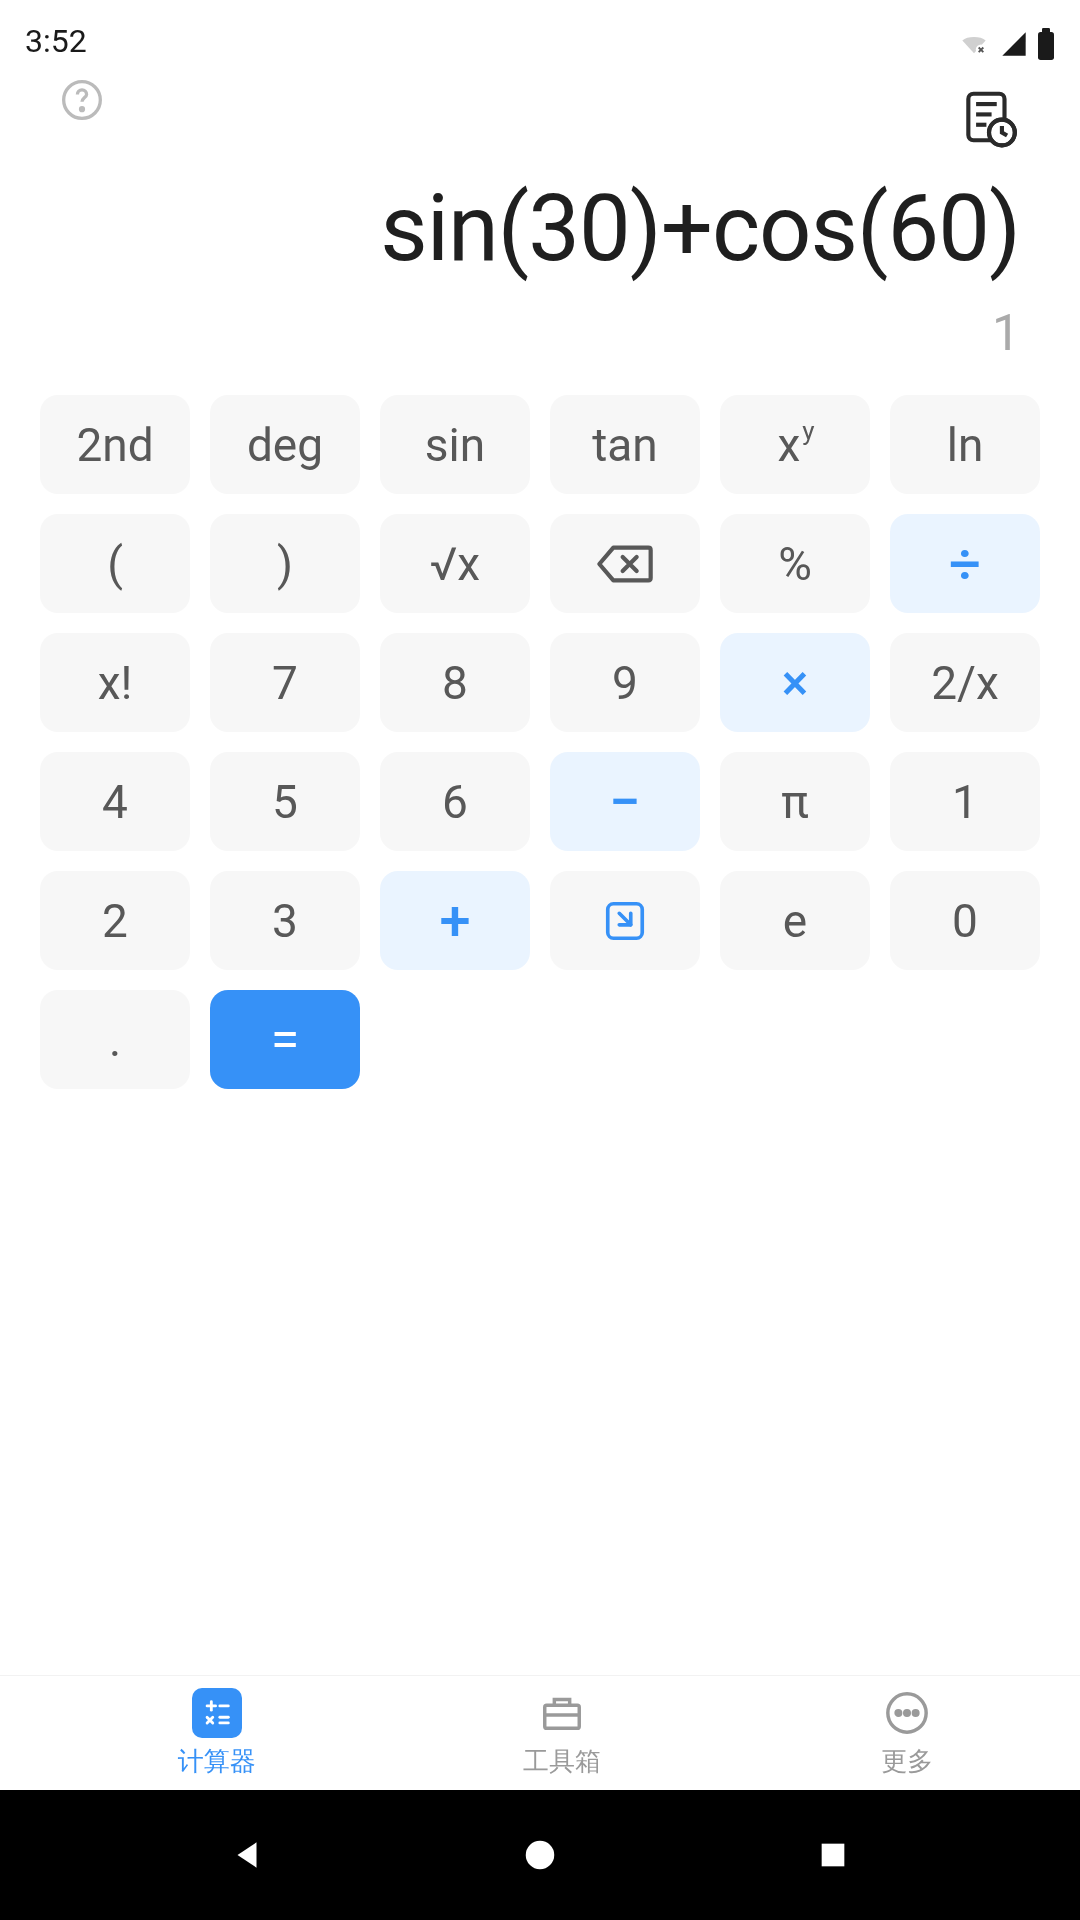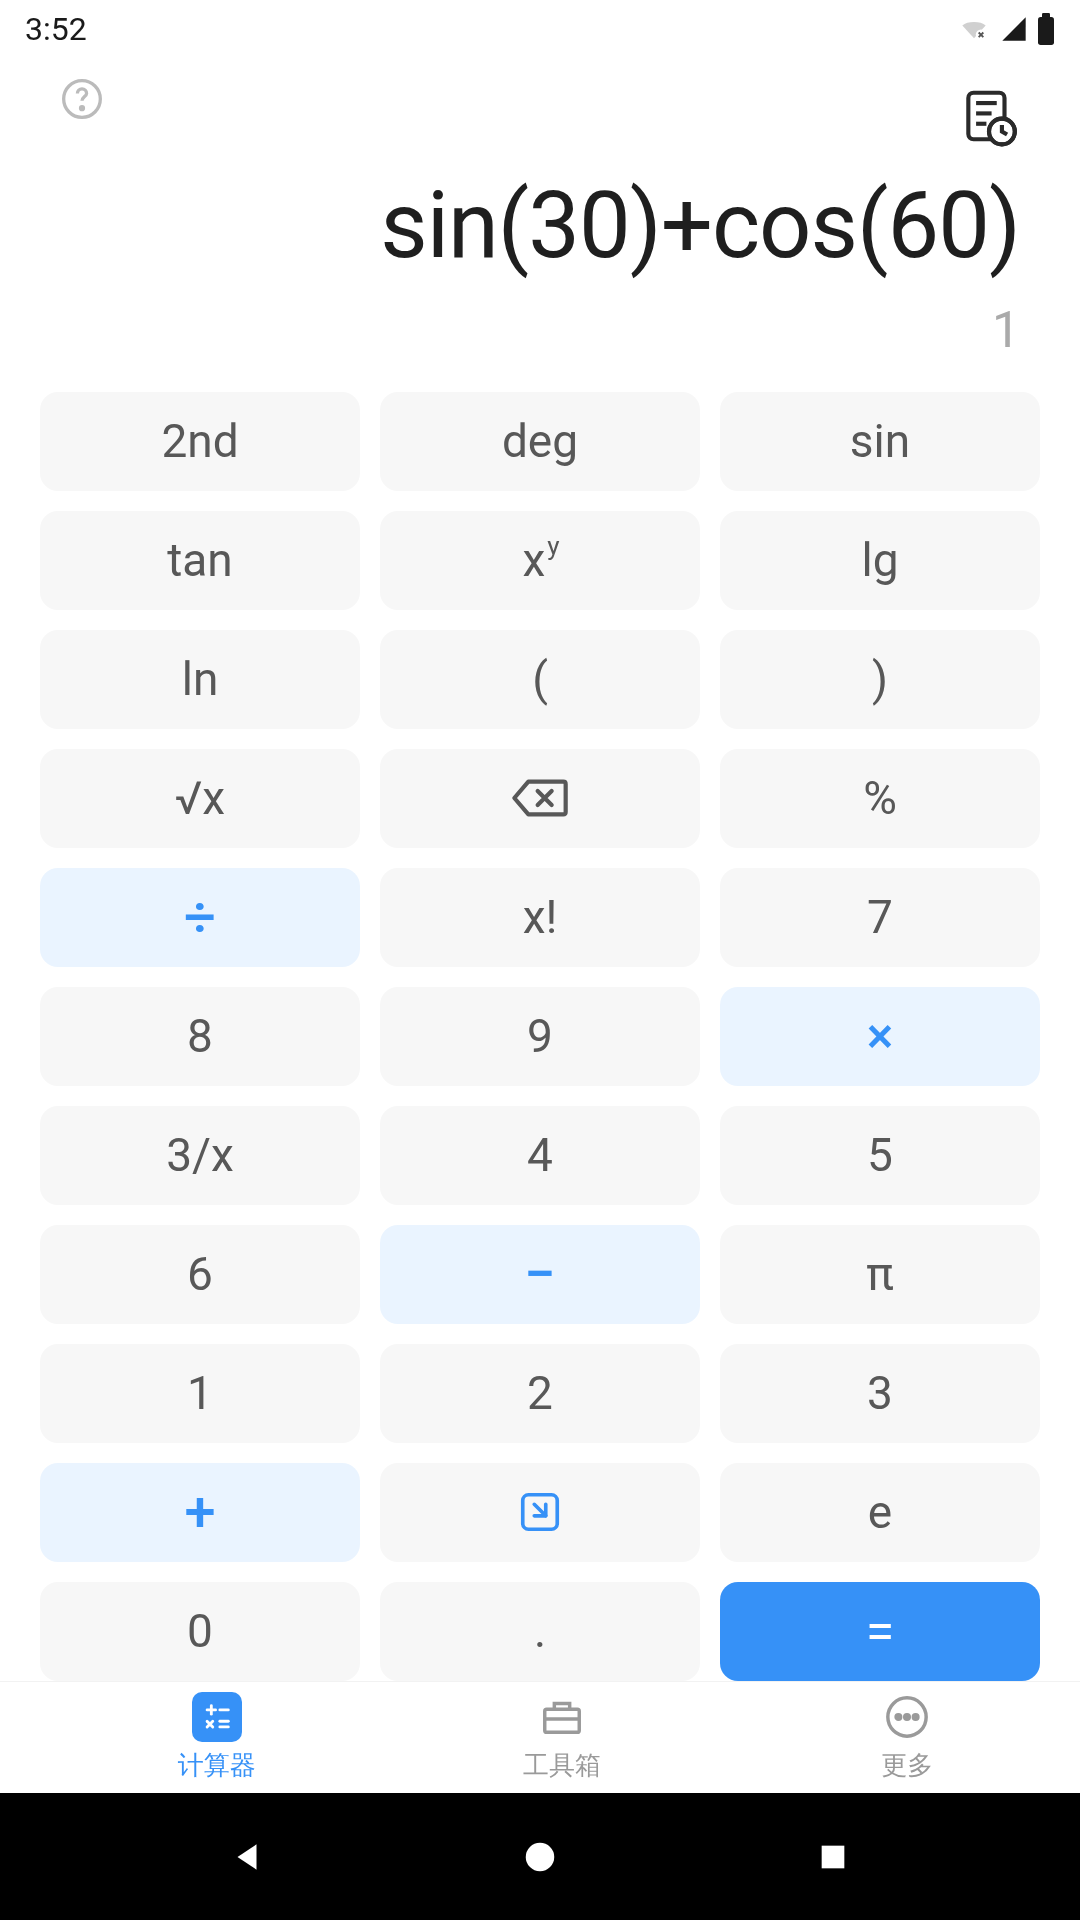--- a/index.html
+++ b/index.html
@@ -12,21 +12,21 @@
       width: 1080px;
       height: 1920px;
       background: #ffffff;
       display: flex;
       flex-direction: column;
       overflow: hidden;
     }
     .status-bar {
       height: 60px;
       display: flex;
-      align-items: center;
+      align-items: flex-end;
       justify-content: space-between;
       padding: 0 25px;
       font-size: 32px;
       color: #1a1a1a;
     }
     .status-right {
       display: flex;
       align-items: center;
       gap: 8px;
     }
@@ -65,21 +65,21 @@
       white-space: nowrap;
     }
     .result {
       font-size: 50px;
       color: #aaaaaa;
       margin-top: 22px;
     }
     .keypad {
       padding: 0 40px;
       display: grid;
-      grid-template-columns: repeat(3, 1fr);
+      grid-template-columns: repeat(6, 1fr);
       gap: 20px;
       flex: 0 0 auto;
     }
     .key {
       height: 99px;
       border-radius: 18px;
       display: flex;
       align-items: center;
       justify-content: center;
       font-size: 46px;
@@ -206,42 +206,41 @@
 <div class="keypad">
   <div class="key">2nd</div>
   <div class="key">deg</div>
   <div class="key">sin</div>
   <div class="key">tan</div>
 
   <div class="key">
     <span>x</span>
       <span class="sup">y</span>
   </div>
-  <div class="key">lg</div>
   <div class="key">ln</div>
   <div class="key">(</div>
   <div class="key">)</div>
 
   <div class="key">√x</div>
   <div class="key">
     <svg width="58" height="42" viewBox="0 0 24 18" fill="none" stroke="#585858" stroke-width="1.8" stroke-linejoin="round">
       <path d="M7 2 L22 2 Q23 2 23 3 L23 15 Q23 16 22 16 L7 16 L1 9 Z"></path>
       <path d="M11 6 L17 12 M17 6 L11 12" stroke-linecap="round"></path>
     </svg>
   </div>
   <div class="key">%</div>
   <div class="key op" style="font-size:56px;font-weight:500;">÷</div>
 
   <div class="key">x!</div>
   <div class="key">7</div>
   <div class="key">8</div>
   <div class="key">9</div>
   <div class="key op" style="font-size:50px;font-weight:500;">×</div>
 
-  <div class="key">3/x</div>
+  <div class="key">2/x</div>
   <div class="key">4</div>
   <div class="key">5</div>
   <div class="key">6</div>
   <div class="key op" style="font-size:56px;font-weight:500;">−</div>
 
   <div class="key">π</div>
   <div class="key">1</div>
   <div class="key">2</div>
   <div class="key">3</div>
   <div class="key op" style="font-size:56px;font-weight:500;">+</div>

